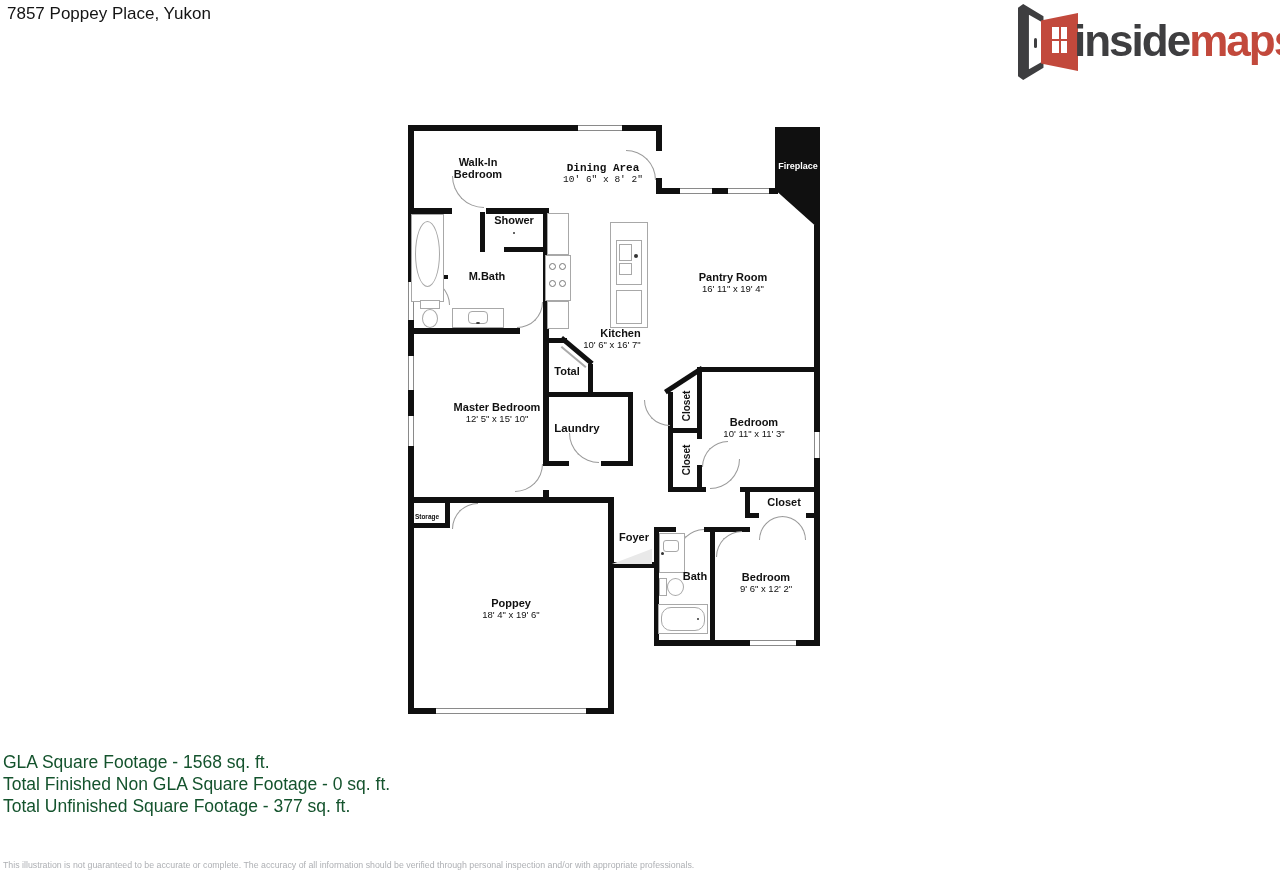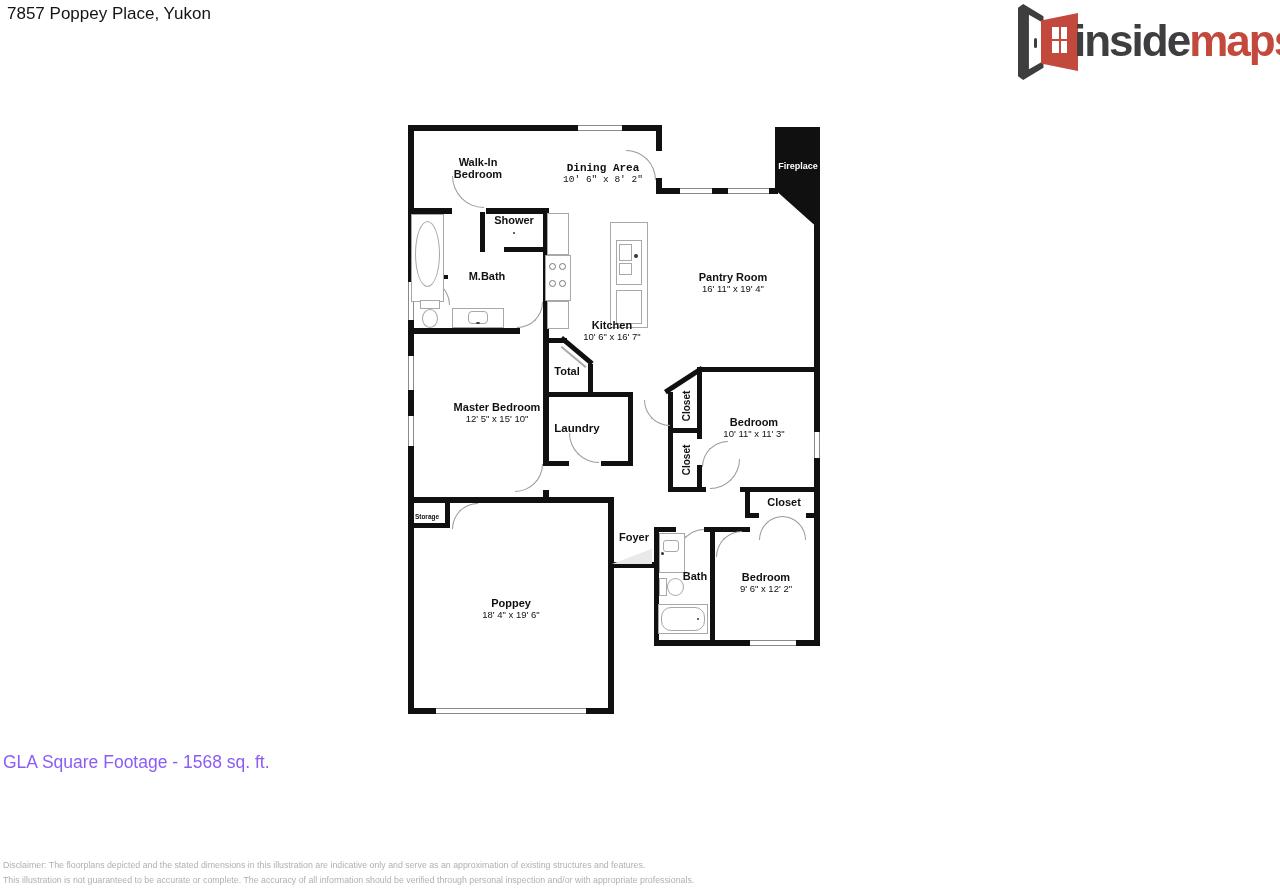--- a/index.html
+++ b/index.html
@@ -14,21 +14,21 @@
   .arc-tr{border-top:1px solid #9a9a9a;border-right:1px solid #9a9a9a;border-top-right-radius:100%;}
   .arc-bl{border-bottom:1px solid #9a9a9a;border-left:1px solid #9a9a9a;border-bottom-left-radius:100%;}
   .arc-br{border-bottom:1px solid #9a9a9a;border-right:1px solid #9a9a9a;border-bottom-right-radius:100%;}
   .lbl{position:absolute;transform:translate(-50%,-50%);font-weight:bold;font-size:11px;line-height:12px;
        color:#111;white-space:nowrap;text-align:center;}
   .dims{font-weight:normal;font-size:9.5px;line-height:11px;color:#111;}
   .vlbl{transform:translate(-50%,-50%) rotate(-90deg);font-size:10px;}
   .burner{position:absolute;width:7px;height:7px;border:1px solid #777;border-radius:50%;background:#fff;box-sizing:border-box;}
   .dot{position:absolute;background:#333;border-radius:50%;}
   #address{position:absolute;left:7px;top:4px;font-size:17px;color:#141414;}
-  #summary{position:absolute;left:3px;top:751px;font-size:17.5px;line-height:22px;color:#8b5cf6;}
+  #summary{position:absolute;left:3px;top:751px;font-size:17.5px;line-height:22px;color:#14532d;}
   #disclaimer{position:absolute;left:3px;top:858px;font-size:8.8px;line-height:15px;color:#aeb0b4;}
   #logo{position:absolute;right:2px;top:2px;width:268px;height:82px;}
   #logo-frame{position:absolute;left:8px;top:2px;width:26px;height:76px;background:#3e3e40;
       clip-path:polygon(0% 5%,20% 0%,98% 16%,98% 25%,42% 14%,42% 86%,98% 75%,98% 84%,20% 100%,0% 95%);}
   #logo-knob{position:absolute;left:24px;top:36px;width:3px;height:10px;background:#3e3e40;border-radius:2px;}
   #logo-door{position:absolute;left:31px;top:11px;width:37px;height:58px;background:#c2493c;
       clip-path:polygon(0 13%,100% 0,100% 100%,0 87%);}
   #logo-window{position:absolute;left:42px;top:25px;width:15px;height:26px;display:grid;
       grid-template-columns:1fr 1fr;grid-template-rows:1fr 1fr;gap:2px;}
   #logo-window div{background:#fff;}
@@ -199,21 +199,21 @@
   <div class="lbl" style="left:603px;top:173px;font-family:Liberation Mono, monospace;">
     <div>Dining Area</div>
     <div class="dims">10' 6" x 8' 2"</div>
   </div>
   <div class="lbl" style="left:733px;top:282px;">
     <div>Pantry Room</div>
     <div class="dims">16' 11" x 19' 4"</div>
   </div>
   <div class="lbl" style="left:514px;top:220px;">Shower</div>
   <div class="lbl" style="left:487px;top:276px;">M.Bath</div>
-  <div class="lbl" style="left:612px;top:330px;">
+  <div class="lbl" style="left:612px;top:338px;text-align:right;">
     <div>Kitchen</div>
     <div class="dims">10' 6" x 16' 7"</div>
   </div>
   <div class="lbl" style="left:567px;top:371px;">Total</div>
   <div class="lbl" style="left:577px;top:428px;font-size:11.5px;">Laundry</div>
   <div class="lbl" style="left:477px;top:412px;margin-left:20px;">
     <div>Master Bedroom</div>
     <div class="dims">12' 5" x 15' 10"</div>
   </div>
   <div class="lbl vlbl" style="left:687px;top:406px;">Closet</div>
@@ -230,19 +230,20 @@
     <div class="dims">9' 6" x 12' 2"</div>
   </div>
   <div class="lbl" style="left:511px;top:608px;">
     <div>Poppey</div>
     <div class="dims">18' 4" x 19' 6"</div>
   </div>
   <div class="lbl" style="left:427px;top:517px;font-size:6.5px;">Storage</div>
 
   <div id="summary">
     <div>GLA Square Footage - 1568 sq. ft.</div>
+    <div>Total Finished Non GLA Square Footage - 0 sq. ft.</div>
+    <div>Total Unfinished Square Footage - 377 sq. ft.</div>
   </div>
   <div id="disclaimer">
-    <div>Disclaimer: The floorplans depicted and the stated dimensions in this illustration are indicative only and serve as an approximation of existing structures and features.</div>
     <div>This illustration is not guaranteed to be accurate or complete. The accuracy of all information should be verified through personal inspection and/or with appropriate professionals.</div>
   </div>
 
 </div>
 
 </body></html>

